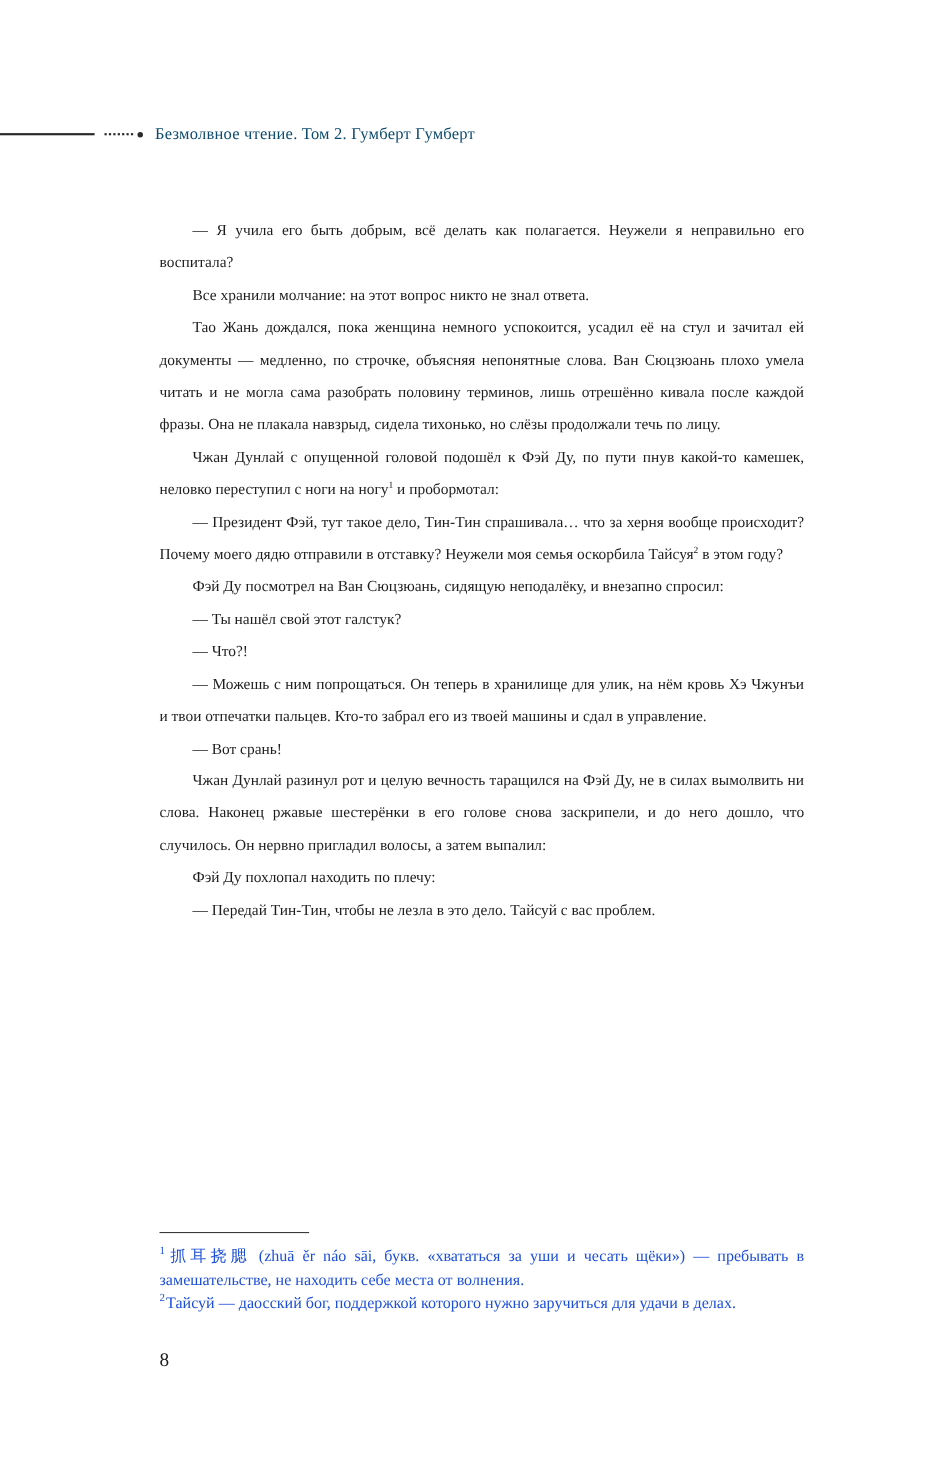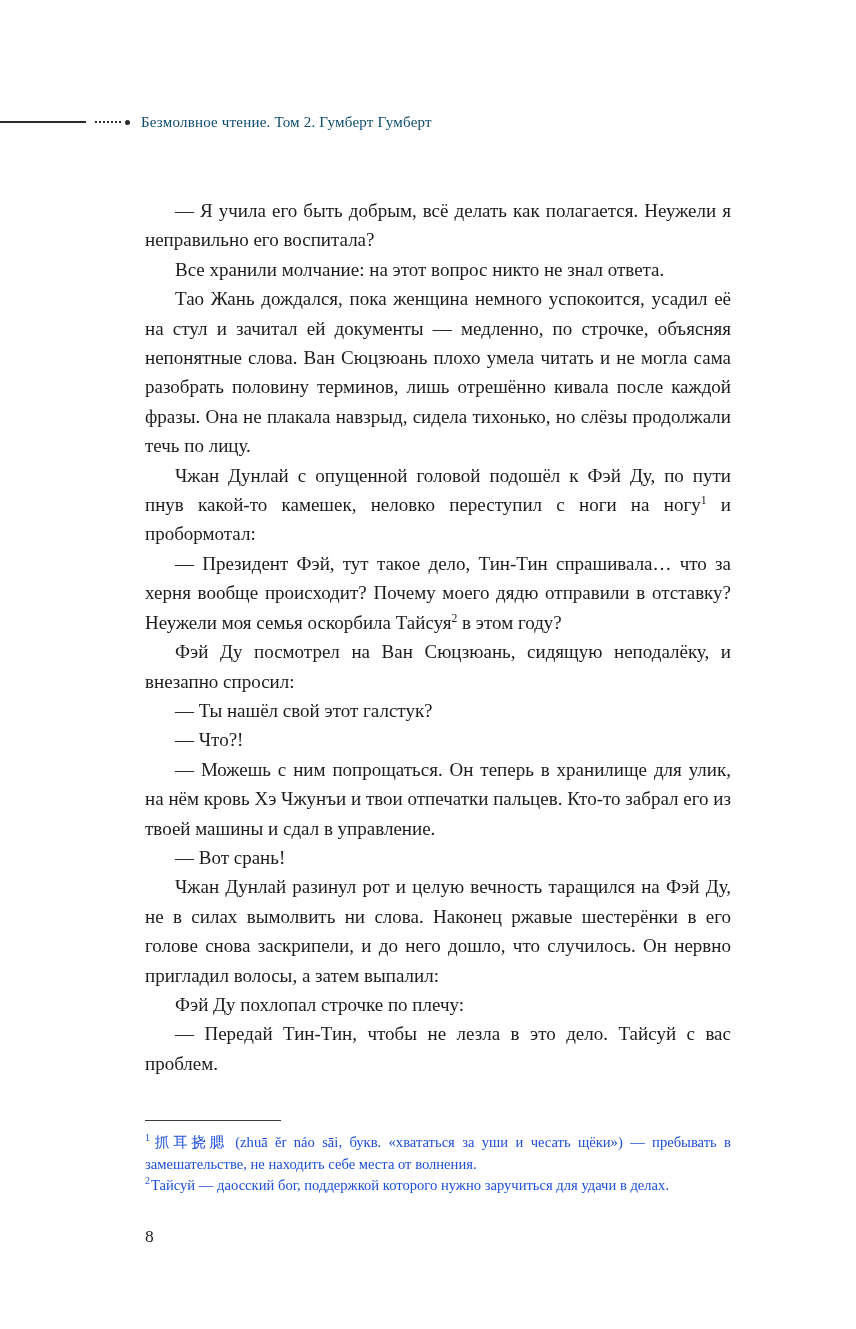--- a/index.html
+++ b/index.html
@@ -33,21 +33,21 @@
     color: #0c4a6e;
     white-space: nowrap;
   }
 
   
   .text-block {
     position: absolute;
     top: 196px;
     left: 145px;
     width: 586px;
-    font-size: 19px;
+    font-size: 14px;
     line-height: 29.4px;
     text-align: justify;
     hyphens: auto;
     -webkit-hyphens: auto;
   }
   .text-block p { margin: 0; text-indent: 30px; }
   .text-block sup { font-size: 0.62em; line-height: 0; }
 
   
   .footnotes {
@@ -89,21 +89,21 @@
       <p>Все хранили молчание: на этот вопрос никто не знал ответа.</p>
       <p>Тао Жань дождался, пока женщина немного успокоится, усадил её на стул и зачитал ей документы — медленно, по строчке, объясняя непонятные слова. Ван Сюцзюань плохо умела читать и не могла сама разобрать половину терминов, лишь отрешённо кивала после каждой фразы. Она не плакала навзрыд, сидела тихонько, но слёзы продолжали течь по лицу.</p>
       <p>Чжан Дунлай с опущенной головой подошёл к Фэй Ду, по пути пнув какой-то камешек, неловко переступил с ноги на ногу<sup>1</sup> и пробормотал:</p>
       <p>— Президент Фэй, тут такое дело, Тин-Тин спрашивала… что за херня вообще происходит? Почему моего дядю отправили в отставку? Неужели моя семья оскорбила Тайсуя<sup>2</sup> в этом году?</p>
       <p>Фэй Ду посмотрел на Ван Сюцзюань, сидящую неподалёку, и внезапно спросил:</p>
       <p>— Ты нашёл свой этот галстук?</p>
       <p>— Что?!</p>
       <p>— Можешь с ним попрощаться. Он теперь в хранилище для улик, на нём кровь Хэ Чжунъи и твои отпечатки пальцев. Кто-то забрал его из твоей машины и сдал в управление.</p>
       <p>— Вот срань!</p>
       <p>Чжан Дунлай разинул рот и целую вечность таращился на Фэй Ду, не в силах вымолвить ни слова. Наконец ржавые шестерёнки в его голове снова заскрипели, и до него дошло, что случилось. Он нервно пригладил волосы, а затем выпалил:</p>
-      <p>Фэй Ду похлопал строчке по плечу:</p>
+      <p>Фэй Ду похлопал находить по плечу:</p>
       <p>— Передай Тин-Тин, чтобы не лезла в это дело. Тайсуй с вас проблем.</p>
     </main>
 
   <section class="footnotes">
     <div class="fn-rule"></div>
     <div class="fn-list">
         <p><sup>1</sup>抓耳挠腮 (zhuā ěr náo sāi, букв. «хвататься за уши и чесать щёки») — пребывать в замешательстве, не находить себе места от волнения.</p>
         <p><sup>2</sup>Тайсуй — даосский бог, поддержкой которого нужно заручиться для удачи в делах.</p>
       </div>
   </section>

